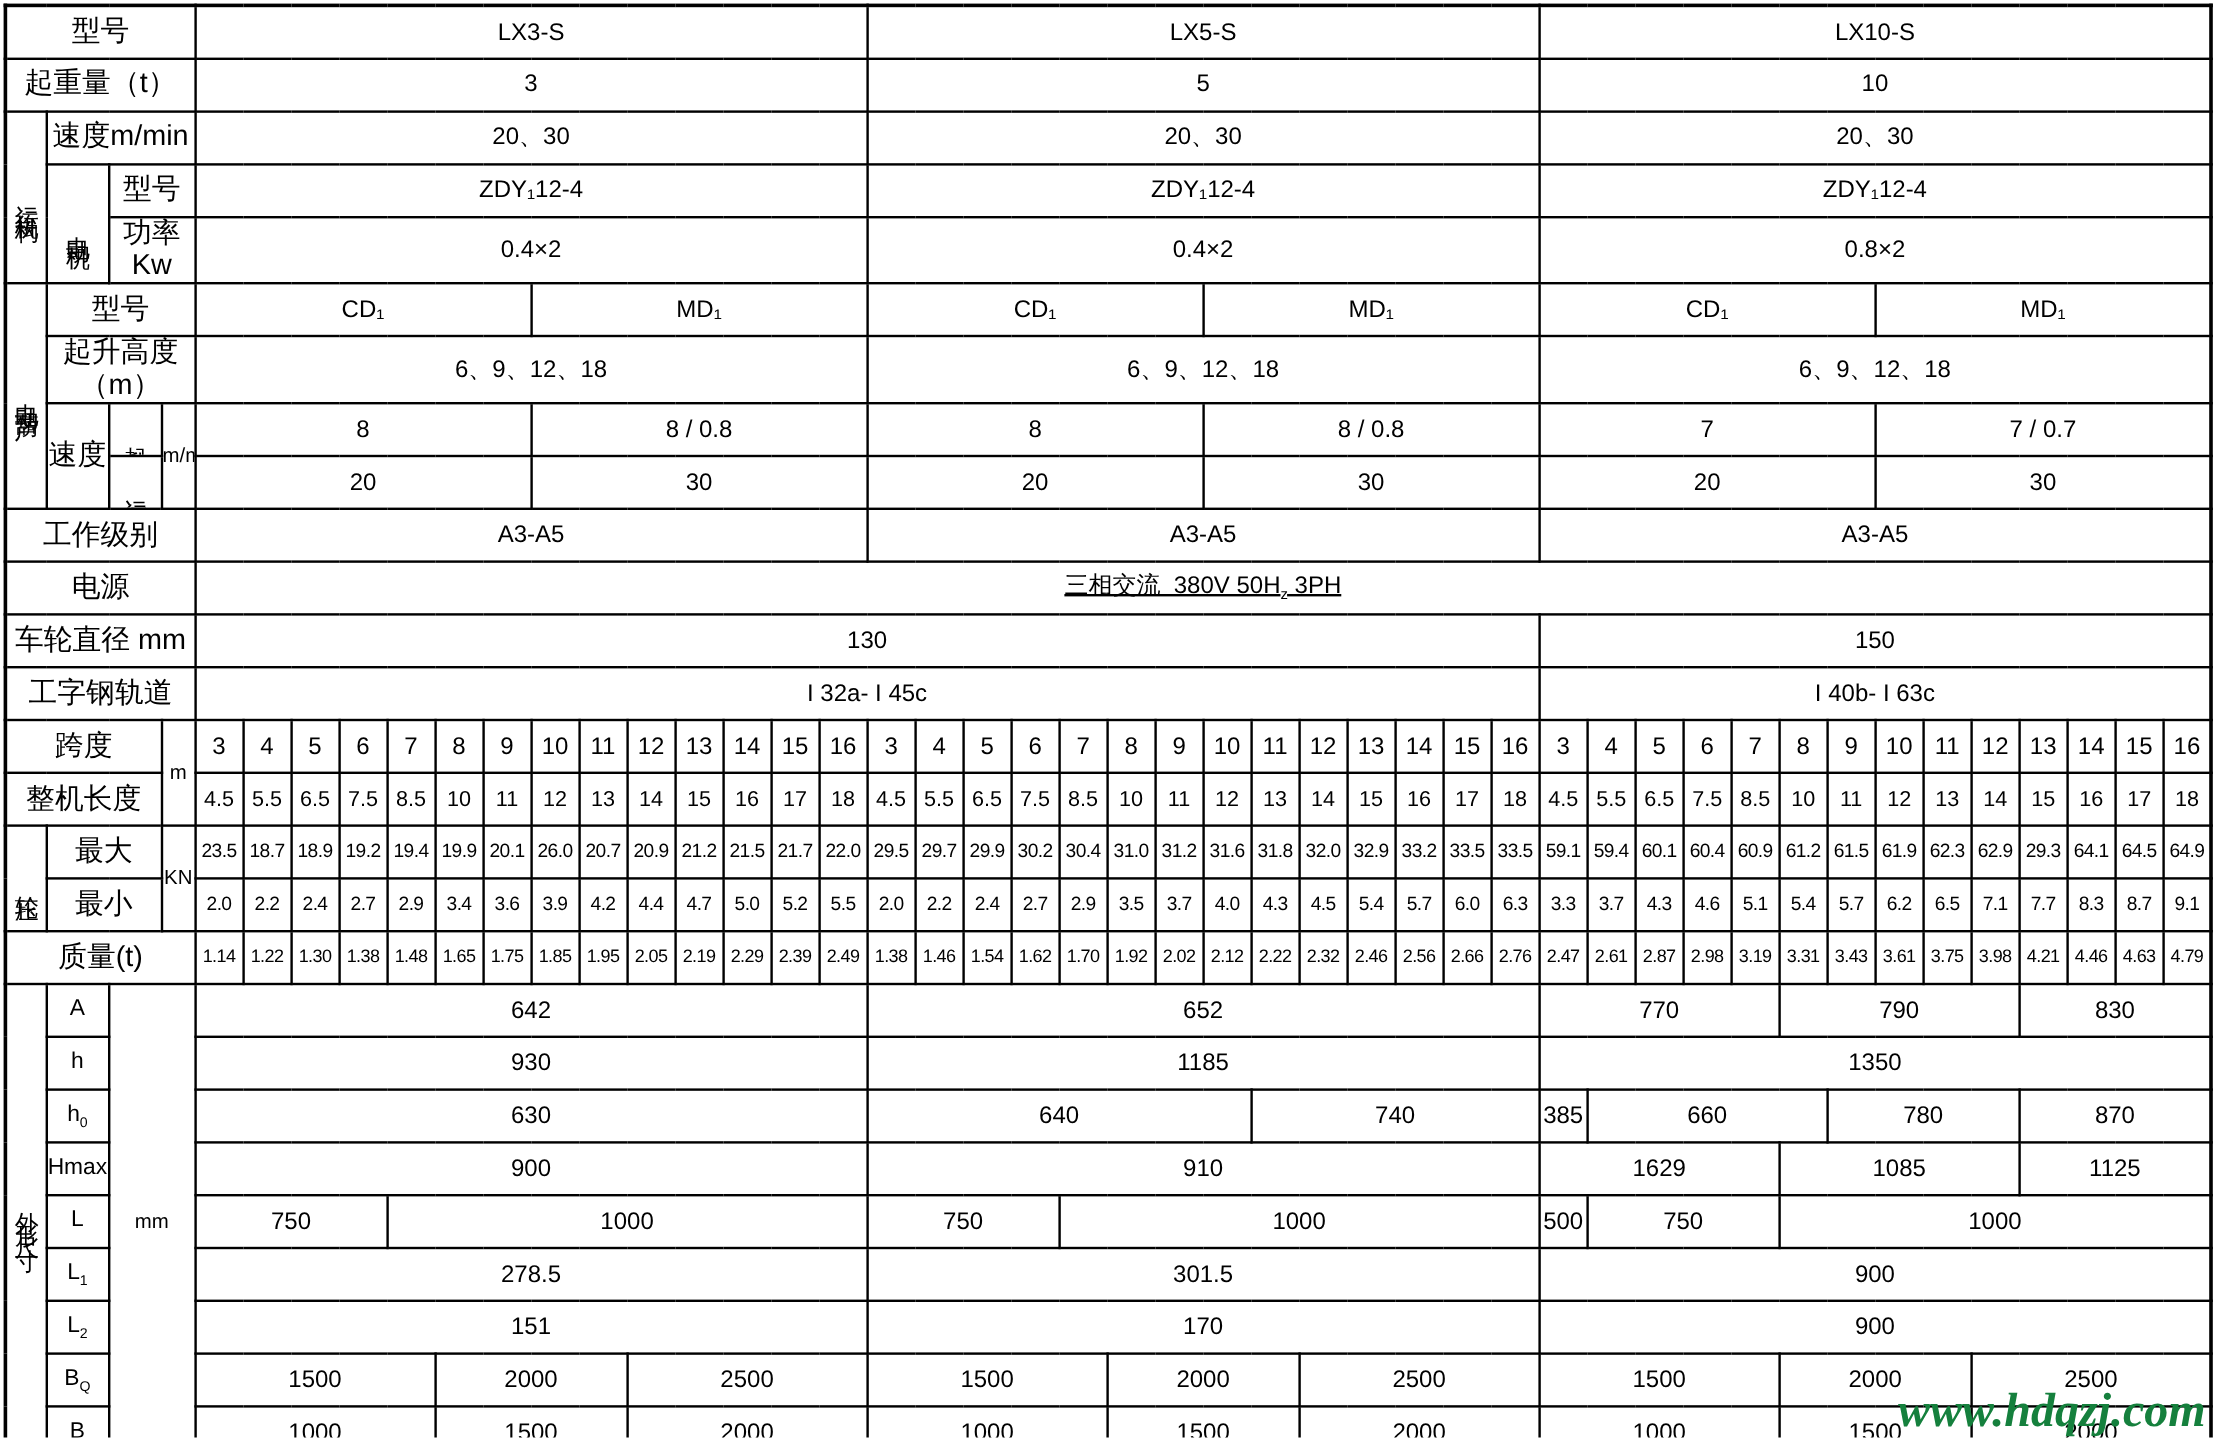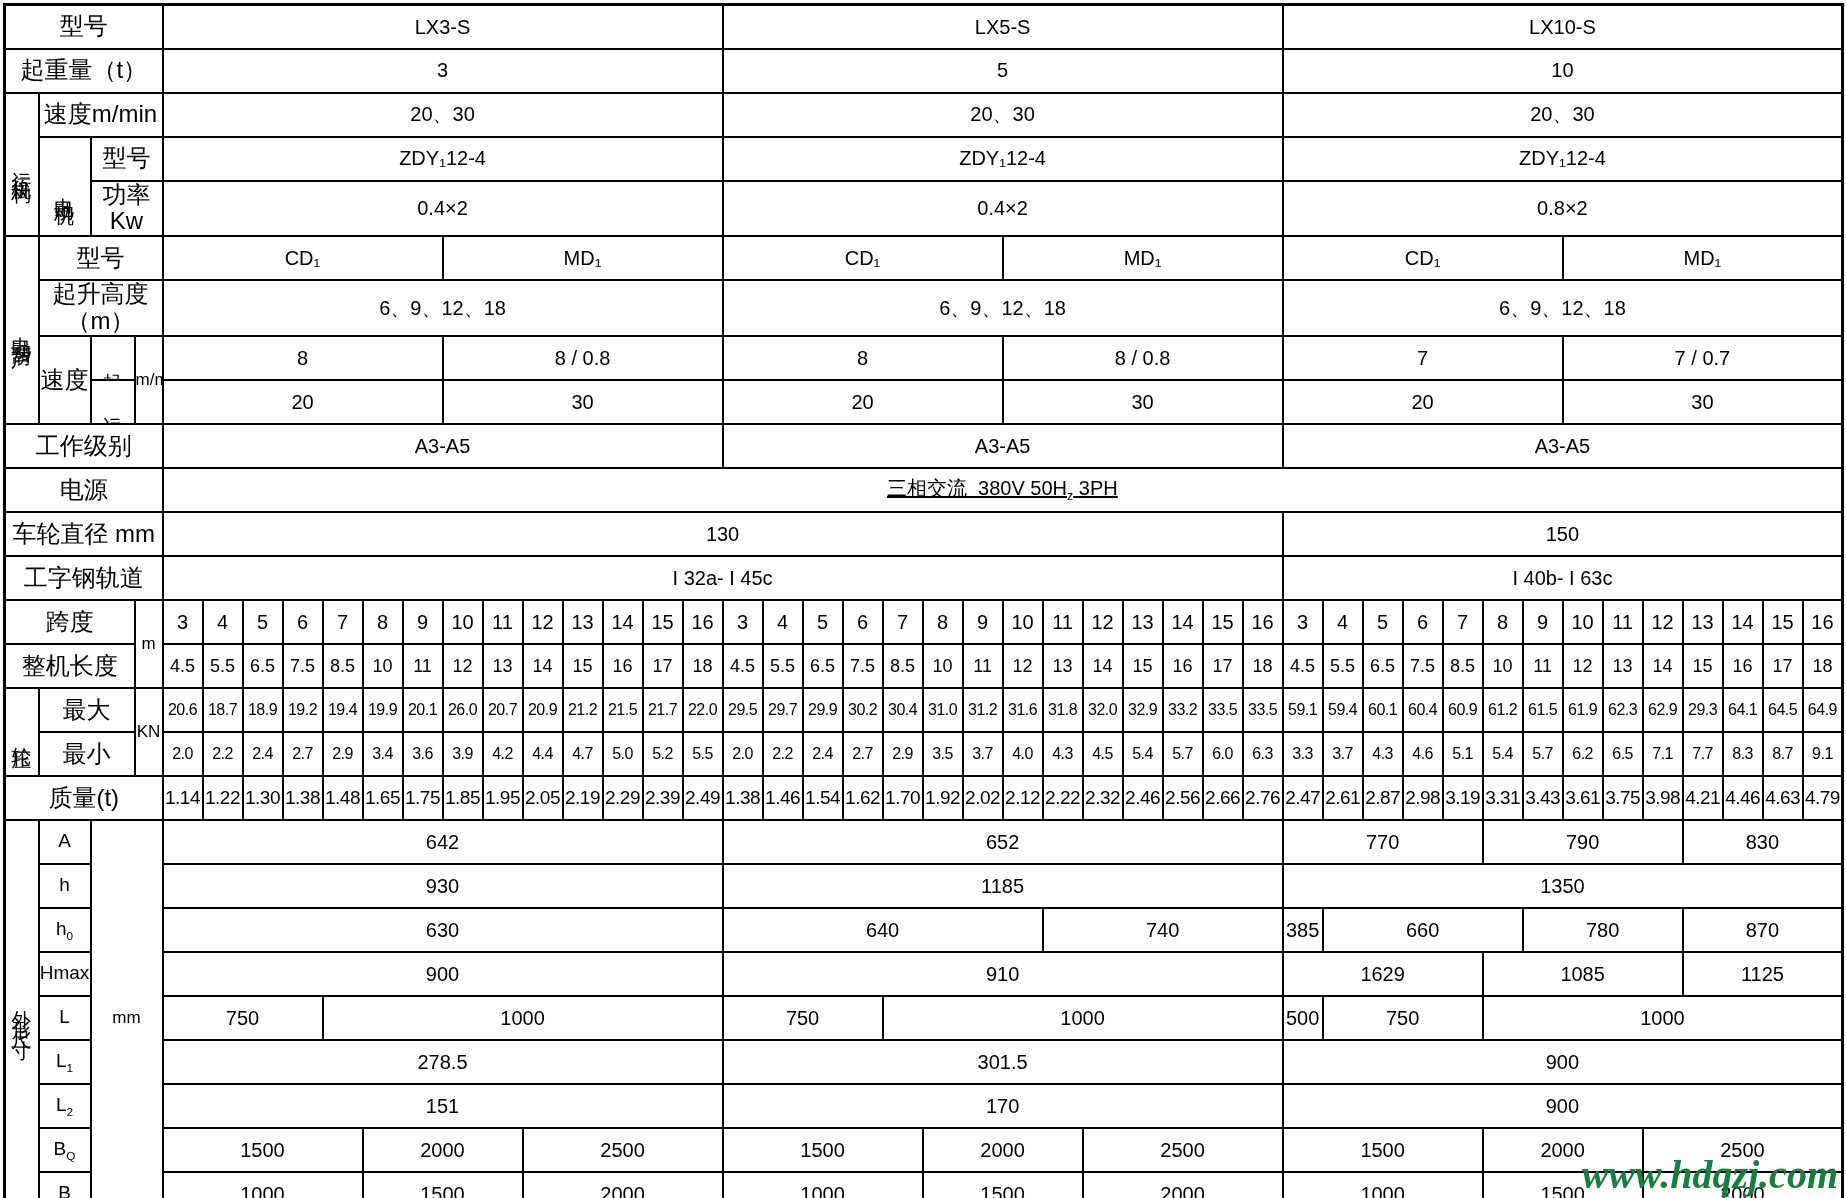--- a/index.html
+++ b/index.html
@@ -10,21 +10,21 @@
   tr { height:44px; }
   td { border:2px solid #000; text-align:center; vertical-align:middle; padding:0; overflow:hidden;
        font-size:21px; line-height:1.12; }
   .lbl   { font-size:24px; }
   .pad   { padding:0 6px; }
   .unit  { font-size:17px; }
   .v     { font-size:20px; }
   .c20   { font-size:20px; }
   .c18   { font-size:18px; }
   .c16   { font-size:16px; letter-spacing:-0.5px; }
-  .c14   { font-size:19px; letter-spacing:-0.5px; }
+  .c14   { font-size:15px; letter-spacing:-0.5px; }
   .dlbl  { font-size:19px; }
   .wspre { white-space:pre;text-decoration:underline; }
   sub { font-size:0.62em; }
   .vert { writing-mode:vertical-rl; text-orientation:upright; display:inline-block;
           font-size:20px; line-height:1; letter-spacing:4px; }
   .vspread { letter-spacing:10px; }
   .watermark { position:absolute; right:8px; bottom:0px; font-size:40px; font-weight:bold;
                font-style:italic; color:#15803d; letter-spacing:0px; z-index:5;
                font-family:Liberation Serif, serif; }
 </style>
@@ -233,21 +233,21 @@
           <td class="c18">15</td>
           <td class="c18">16</td>
           <td class="c18">17</td>
           <td class="c18">18</td>
   </tr>
 
   <tr>
     <td rowspan="2"><div class="vert">轮压</div></td>
     <td colspan="2" class="lbl">最大</td>
     <td rowspan="2" class="unit">KN</td>
-    <td class="c16">20.6</td>
+    <td class="c16">23.5</td>
           <td class="c16">18.7</td>
           <td class="c16">18.9</td>
           <td class="c16">19.2</td>
           <td class="c16">19.4</td>
           <td class="c16">19.9</td>
           <td class="c16">20.1</td>
           <td class="c16">26.0</td>
           <td class="c16">20.7</td>
           <td class="c16">20.9</td>
           <td class="c16">21.2</td>

